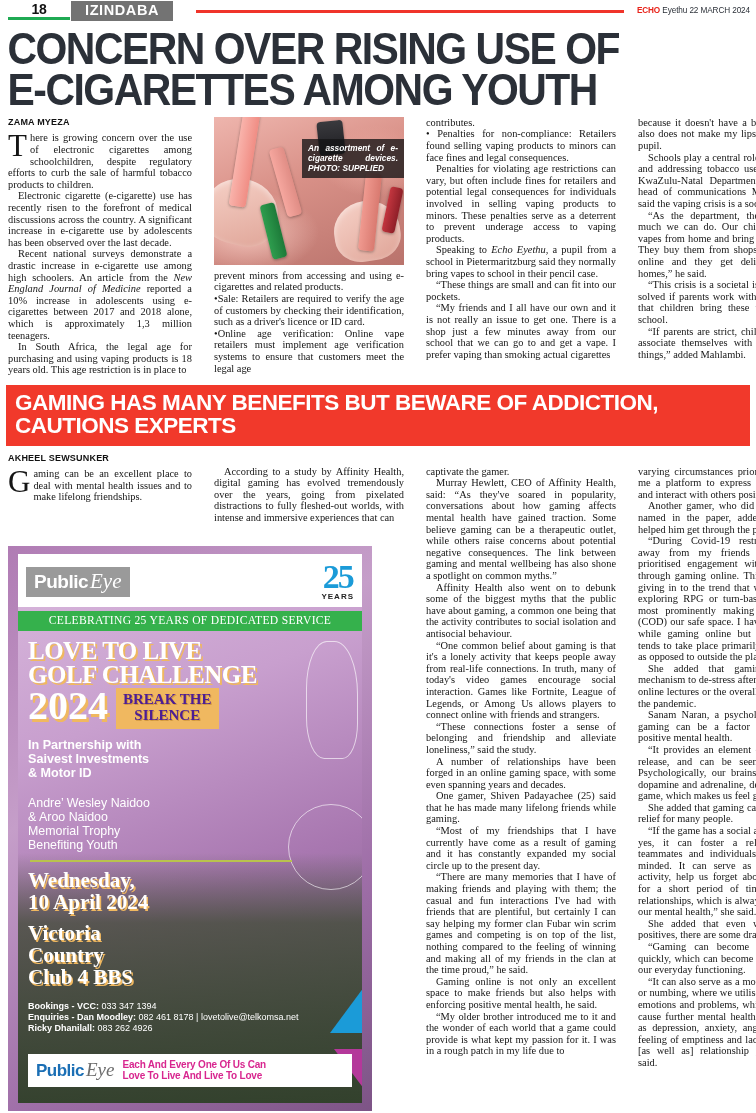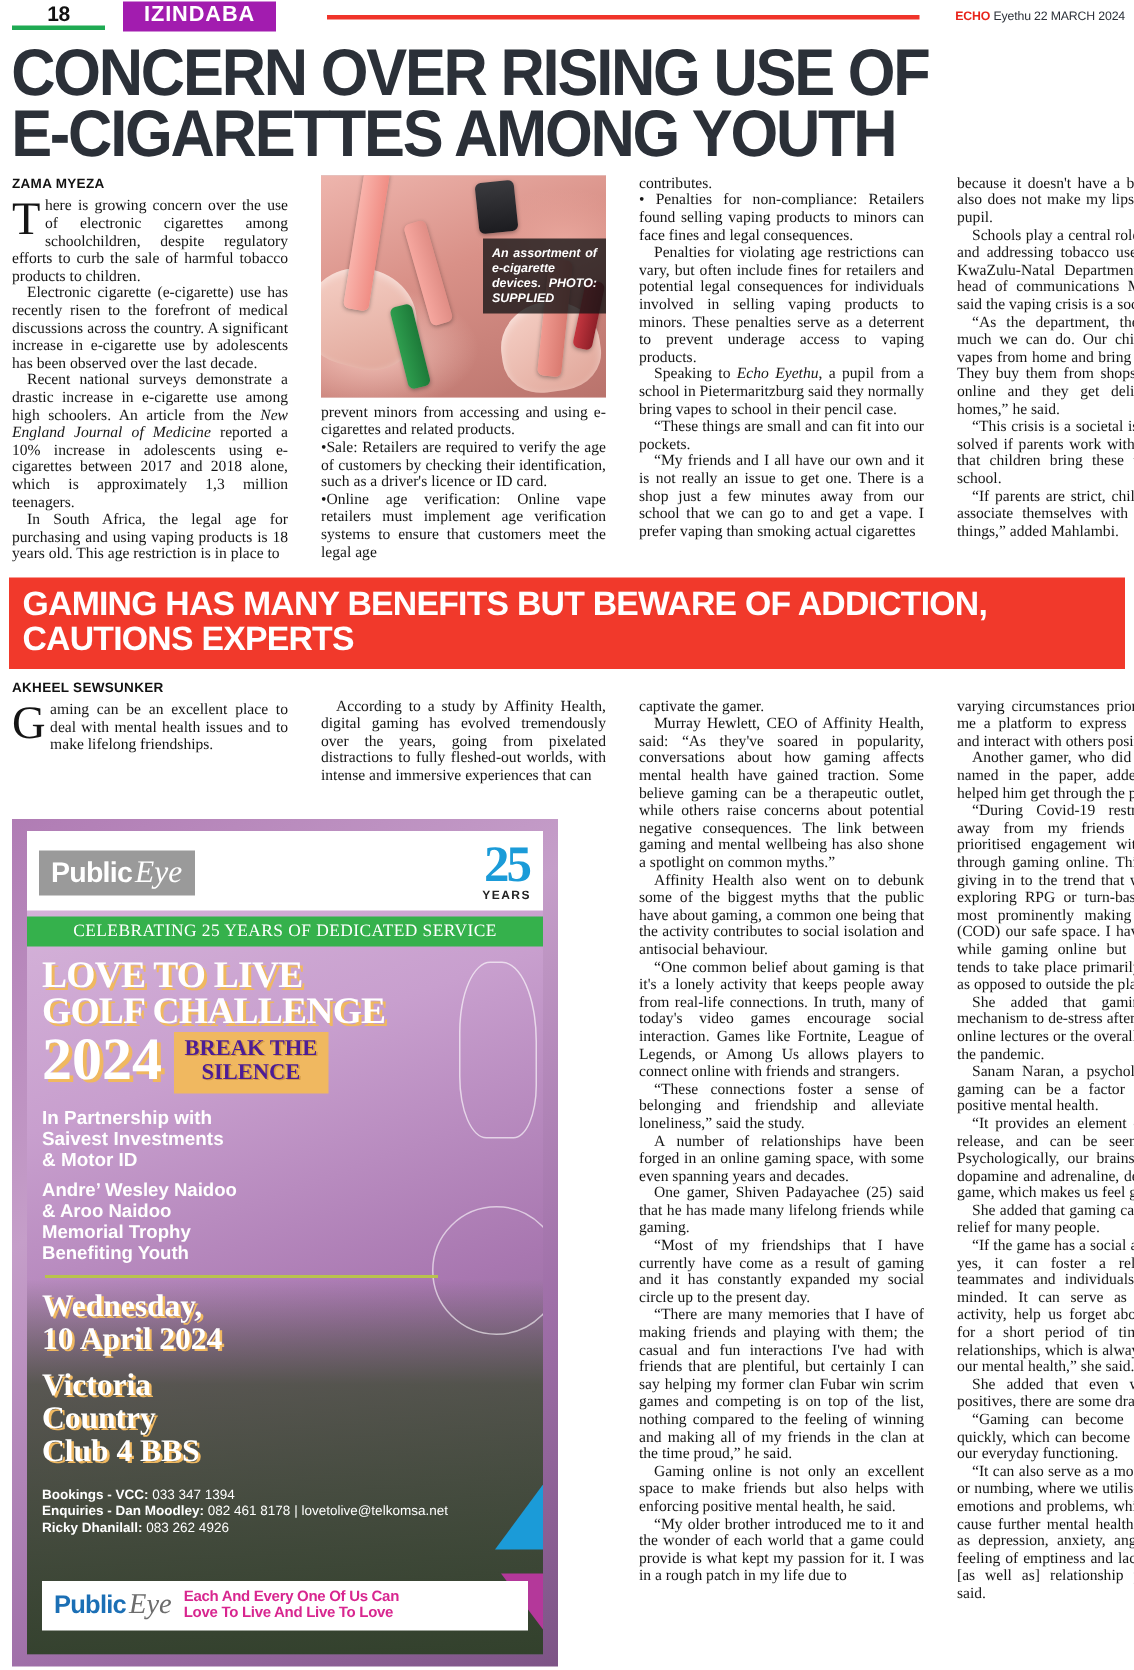--- a/index.html
+++ b/index.html
@@ -7,31 +7,31 @@
     width: 756px; height: 1113px;
     background: #ffffff;
     font-family: "Liberation Serif", serif;
     overflow: hidden;
   }
   .page { position: relative; width: 756px; height: 1113px; background:#fff; }
 
   
   .masthead {
     display: flex; align-items: center;
-    height: 22px; padding: 0 6px 0 8px; gap: 12px;
+    height: 22px; padding: 0 6px 0 8px; gap: 1px;
   }
   .folio-wrap { width: 62px; }
   .folio-num {
     font-family: "Liberation Sans", sans-serif;
     font-weight: bold; font-size: 14px; color: #111;
     text-align: center; line-height: 14px; letter-spacing: -0.3px;
   }
   .folio-rule { height: 3px; background: #1faa53; margin-top: 1px; }
   .section-tag {
-    background: #a21caf; color: #fff;
+    background: #737373; color: #fff;
     font-family: "Liberation Sans", sans-serif;
     font-weight: bold; font-size: 14.5px; letter-spacing: 0.6px;
     padding: 3px 14px 4px 14px; line-height: 13px;
   }
   .mast-rule { flex: 1; height: 3px; background: #f0342a; margin: 0 12px 0 22px; }
   .mast-date {
     font-family: "Liberation Sans", sans-serif;
     font-size: 8.2px; color: #2b3038; white-space: nowrap;
     letter-spacing: -0.1px; padding-bottom: 2px;
   }
@@ -104,21 +104,21 @@
     box-shadow: inset 0 2px 6px rgba(255,255,255,.45);
   }
   .h1 { width: 74px; height: 66px; left: -10px; top: 62px; transform: rotate(14deg); }
   .h2 { width: 66px; height: 60px; left: 120px; top: 84px; transform: rotate(-8deg); }
   .caption {
     position: absolute; right: 0; top: 22px;
     background: rgba(20,20,22,.78); color: #fff;
     font-family: "Liberation Sans", sans-serif;
     font-style: italic; font-weight: bold;
     font-size: 8.3px; line-height: 10.2px;
-    padding: 4px 6px 5px 6px; width: 82px; margin-top: 20px;
+    padding: 4px 6px 5px 6px; width: 102px;
   }
 
   
   .banner {
     background: #f1392b; color: #fff;
     font-family: "Liberation Sans", sans-serif;
     font-weight: bold; font-size: 22.5px; line-height: 1.04;
     letter-spacing: -0.5px;
     margin: 9px 6px 7px 6px; padding: 6px 9px 8px 9px;
   }
@@ -200,22 +200,22 @@
     text-align: center; padding: 4px 7px 5px 7px; margin-left: 4px;
     text-shadow: 1px 1px 0 rgba(180,120,30,.5);
   }
   .ad-partner {
     font-family: "Liberation Sans", sans-serif;
     font-weight: bold; font-size: 12.6px; line-height: 1.12;
     color: #fff; margin-top: 9px;
   }
   .ad-trophy {
     font-family: "Liberation Sans", sans-serif;
-    font-weight: bold; font-size: 12.4px; line-height: 1.14;
-    color: #fff; margin-top: 6px;
+    font-weight: normal; font-size: 12.4px; line-height: 1.14;
+    color: #fff; margin-top: 16px;
   }
   .ad-hr { height: 2px; background: #b9c24e; margin: 8px 60px 8px 2px; }
   .ad-date {
     font-family: "Liberation Serif", serif;
     font-weight: bold; font-size: 21px; line-height: 1.02; color: #fff;
     text-shadow: 1.6px 1.6px 0 #f0b860;
   }
   .ad-venue {
     font-family: "Liberation Serif", serif;
     font-weight: bold; font-size: 21px; line-height: 1.04; color: #fff;

